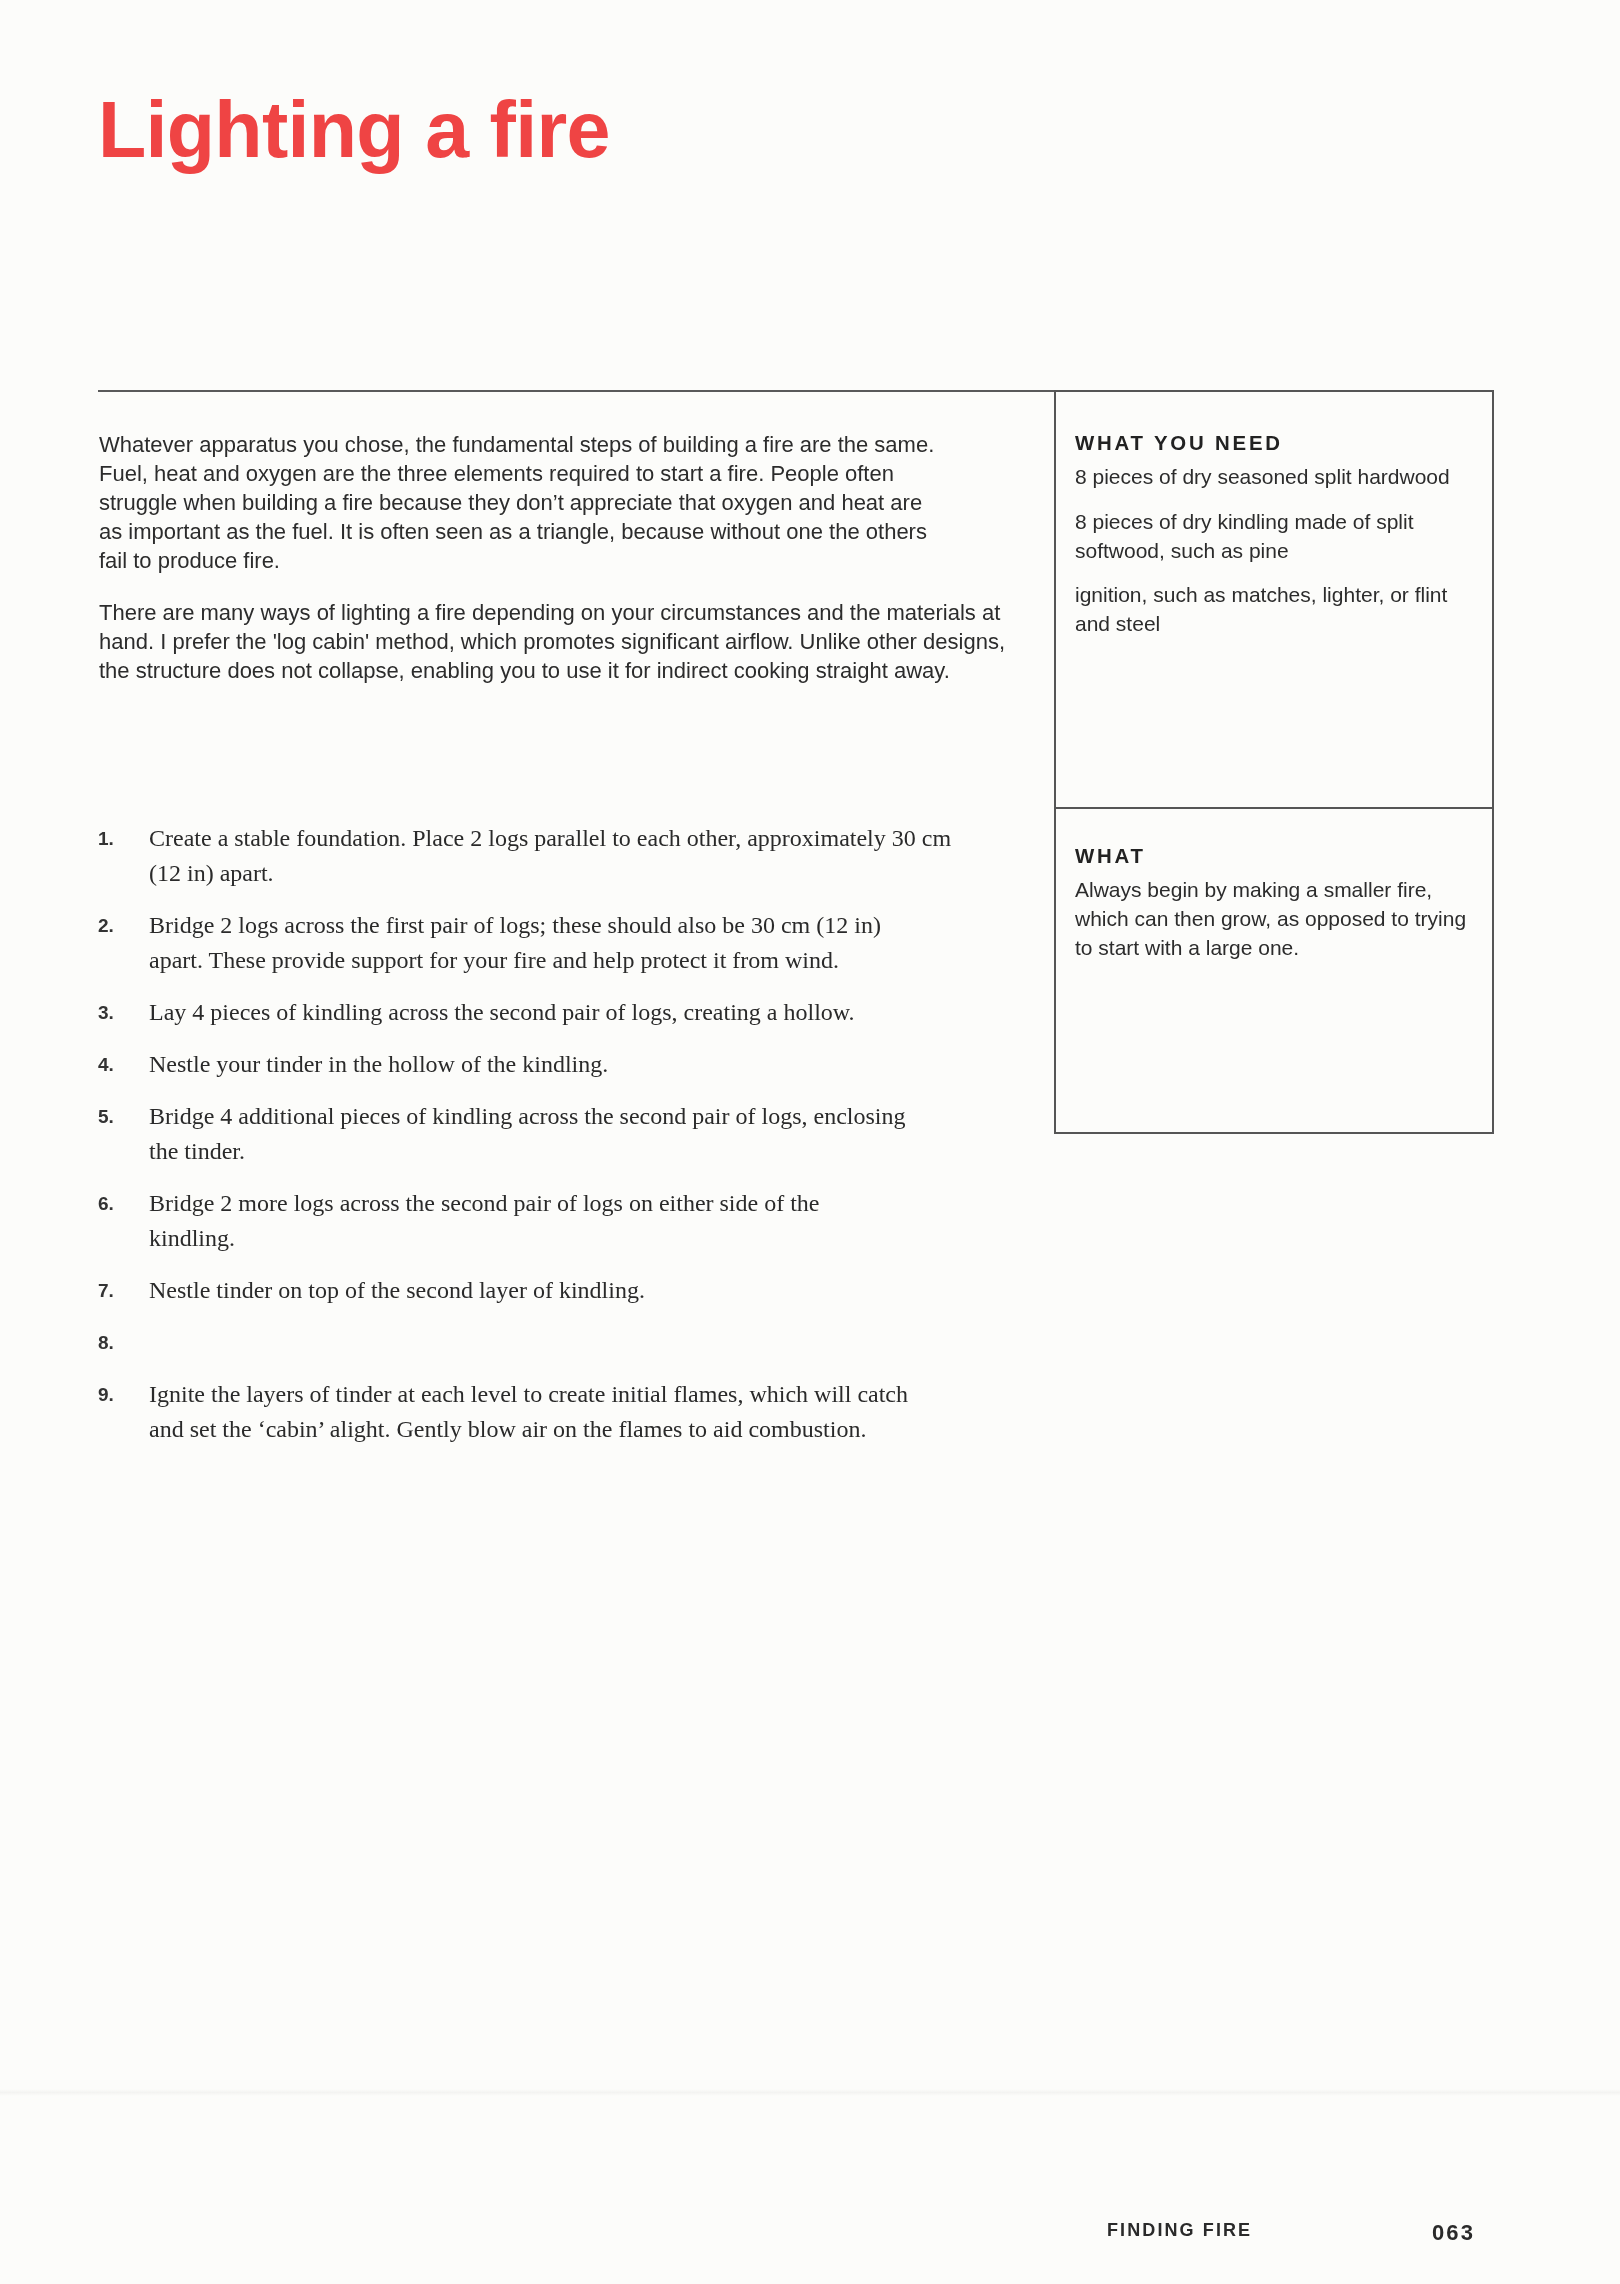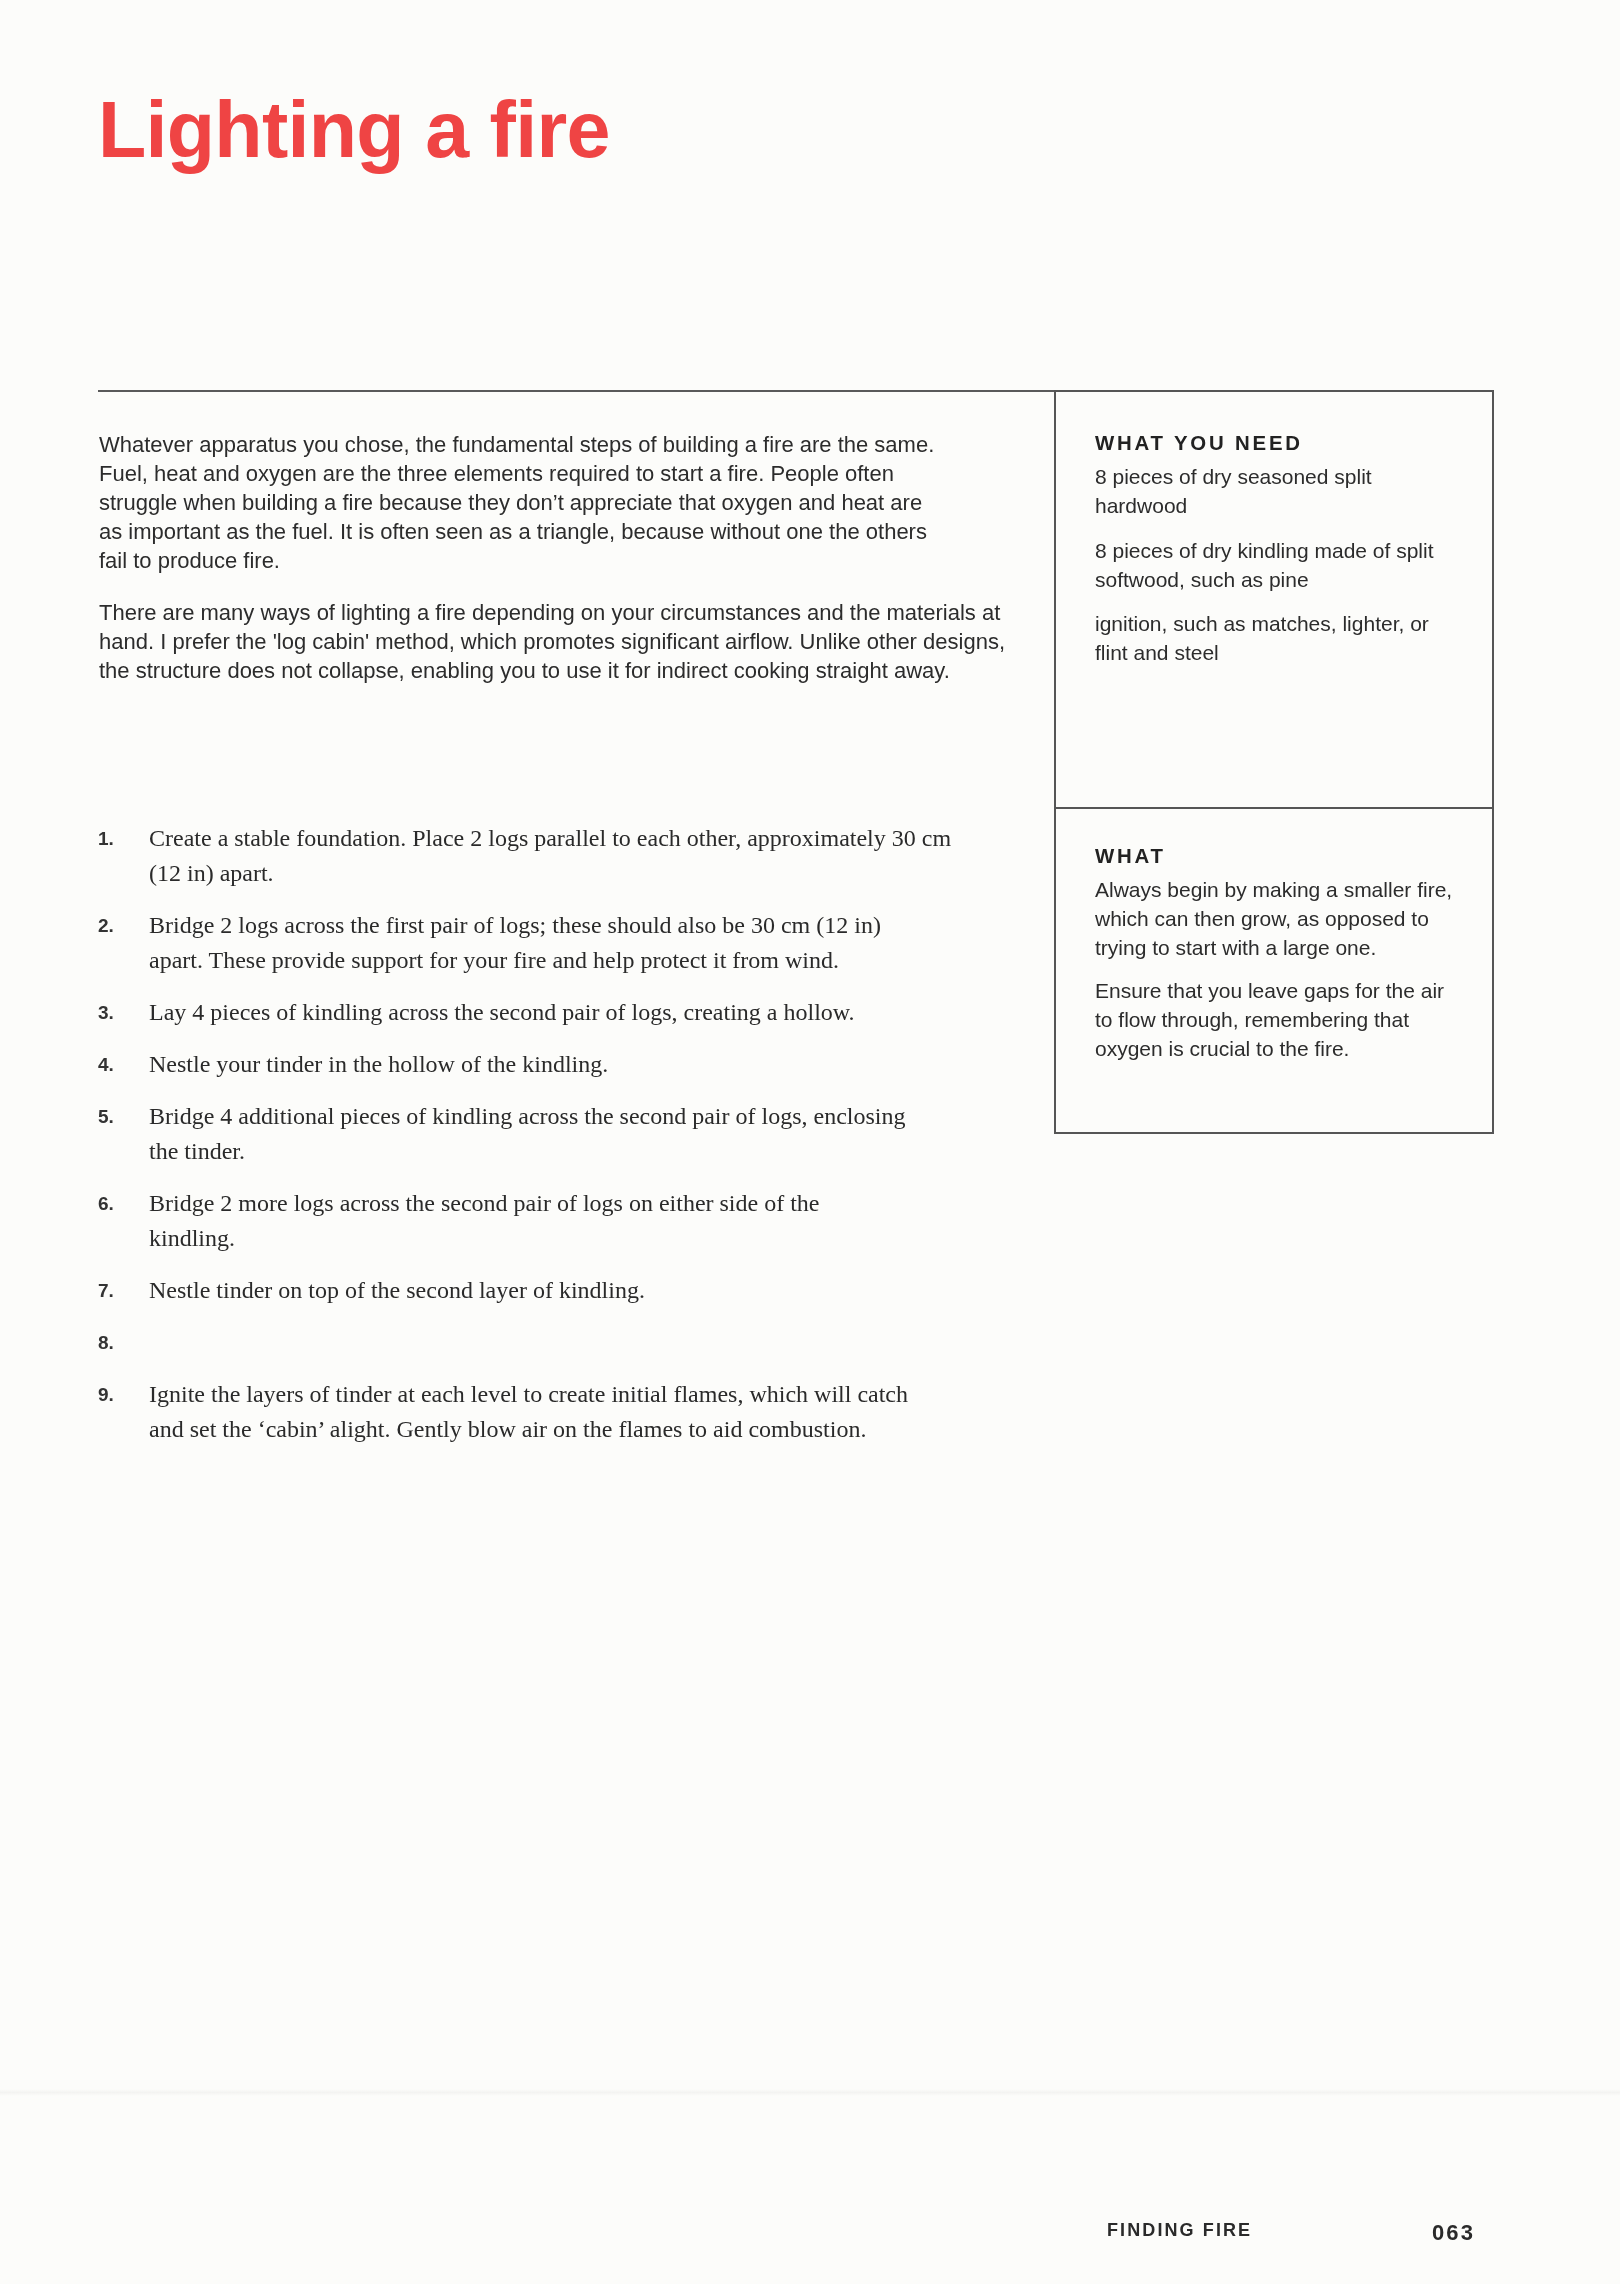--- a/index.html
+++ b/index.html
@@ -89,21 +89,21 @@
     width: 440px;
     height: 744px;
     border: 2.1px solid #555;
     border-top-width: 2.1px;
     box-sizing: border-box;
   }
   .sidebox-section {
     position: absolute;
     left: 0;
     right: 0;
-    padding: 0 39px;
+    padding: 0 19px;
     font-family: "Liberation Sans", sans-serif;
     font-size: 21px;
     line-height: 29px;
     color: #2c2c2c;
   }
   .sidebox-section.need { top: 37px; }
   .sidebox-section.notes { top: 450px; }
   .sidebox-divider {
     position: absolute;
     left: 0;
@@ -207,21 +207,20 @@
     <div class="sidebox-section need">
       <div class="box-heading">WHAT YOU NEED</div>
       <p class="box-item">8 pieces of dry seasoned split hardwood</p>
       <p class="box-item">8 pieces of dry kindling made of split softwood, such as pine</p>
       <p class="box-item">ignition, such as matches, lighter, or flint and steel</p>
     </div>
     <div class="sidebox-divider"></div>
     <div class="sidebox-section notes">
       <div class="box-heading">WHAT</div>
       <p class="box-item tight">Always begin by making a smaller fire, which can then grow, as opposed to trying to start with a large one.</p>
-      <p class="box-item tight">Ensure that you leave gaps for the air to flow through, remembering that oxygen is crucial to the fire.</p>
     </div>
   </aside>
 
   <div class="scan-band"></div>
 
   <div class="footer-section">FINDING FIRE</div>
   <div class="footer-page">063</div>
 
 </div>
 

